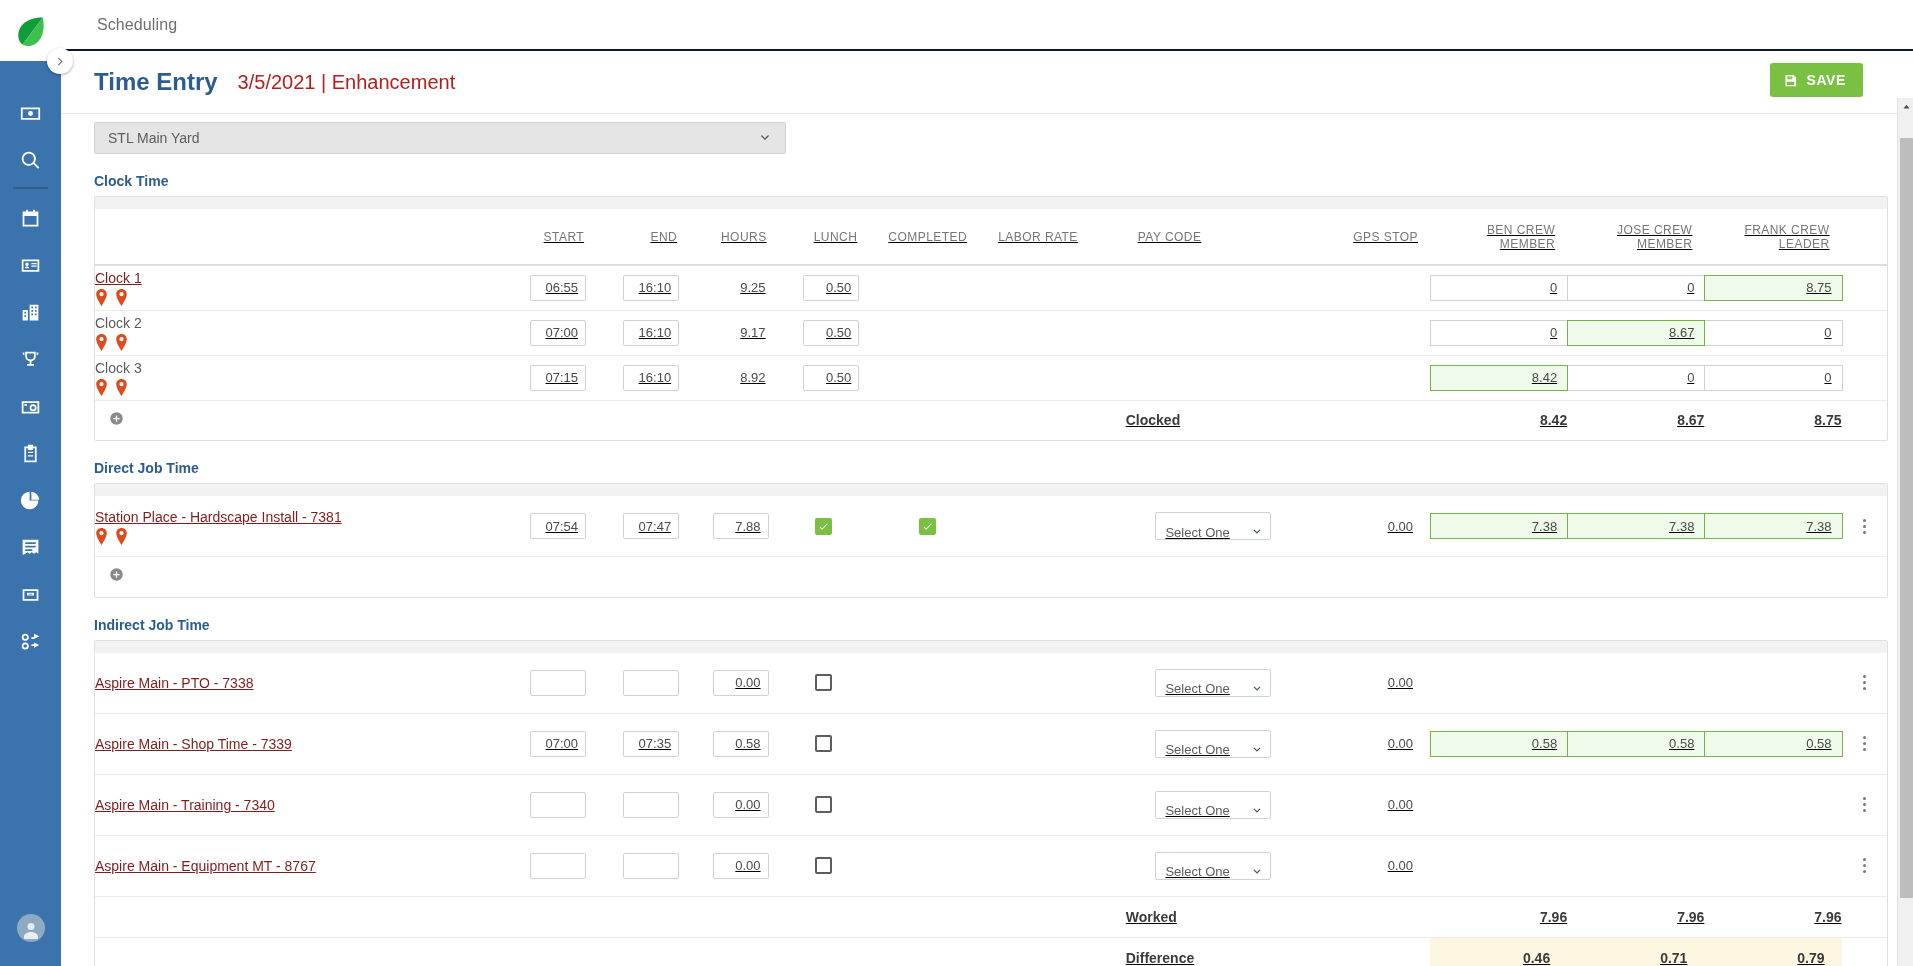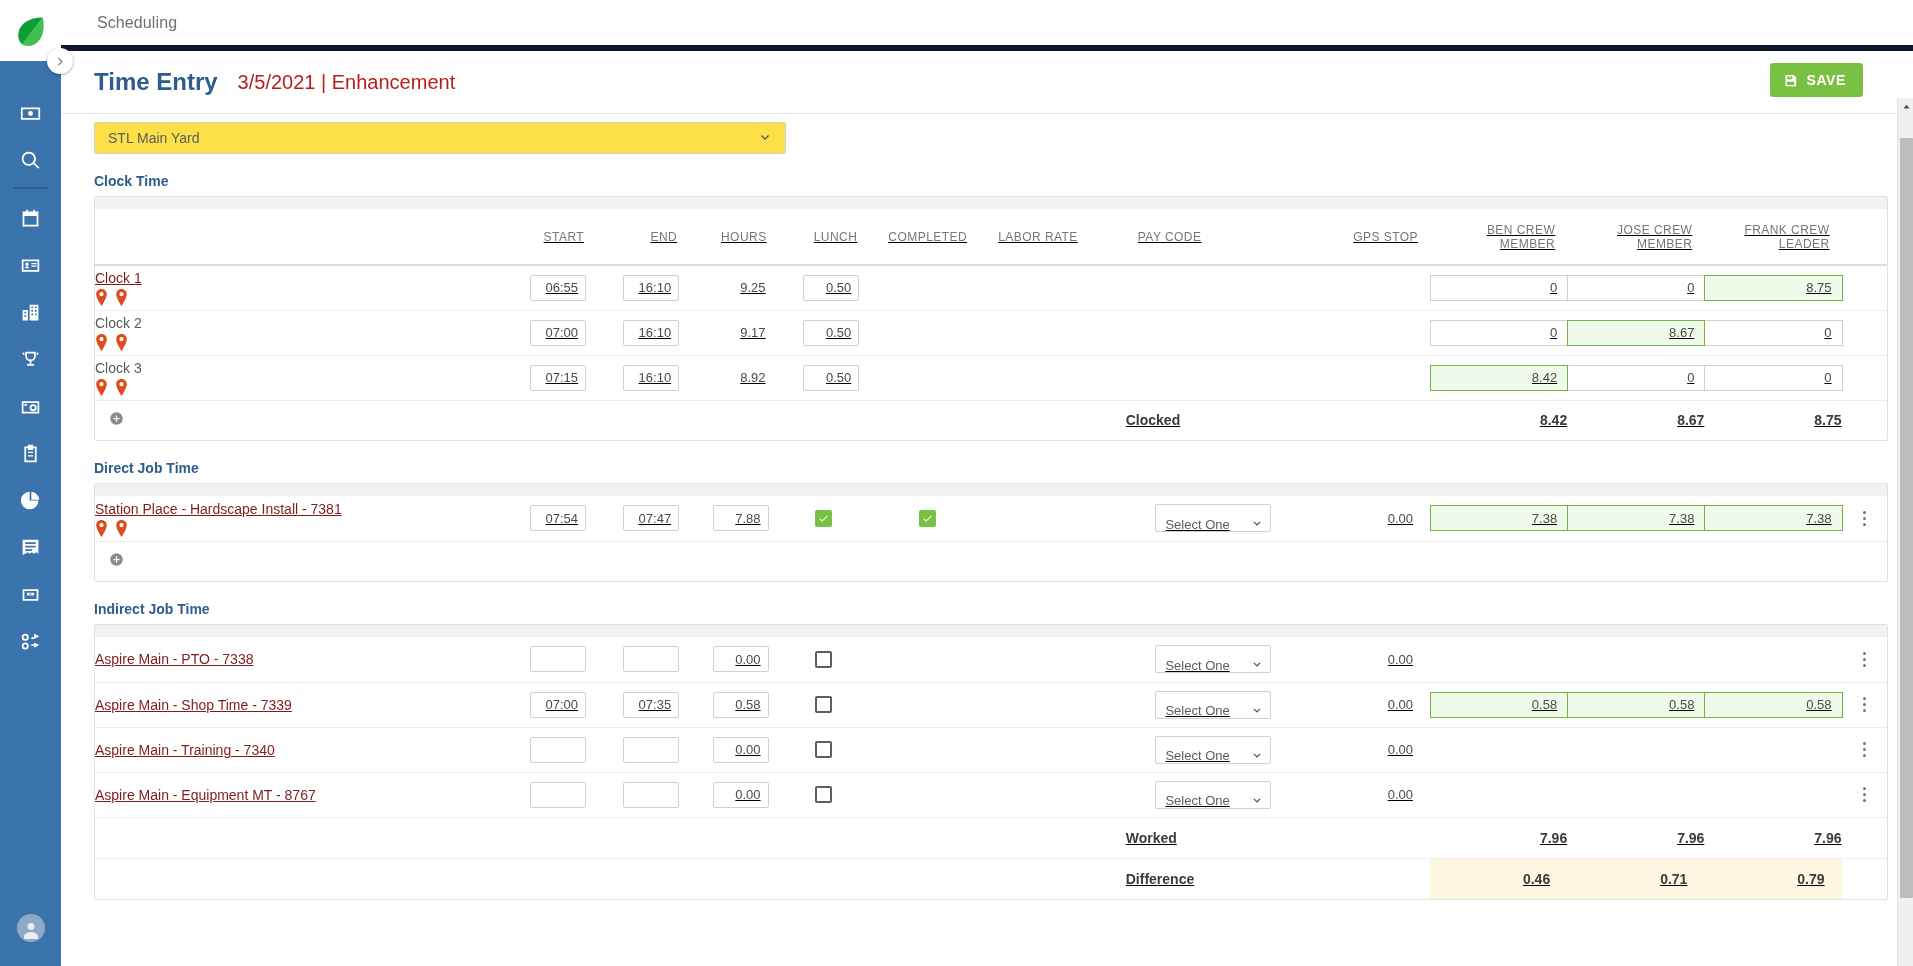--- a/index.html
+++ b/index.html
@@ -60,21 +60,21 @@
     display: flex; align-items: center; justify-content: center;
     z-index: 60; cursor: pointer;
   }
   #collapse-toggle svg { width: 13px; height: 13px; fill: #6d6d6d; }
 
   
   #topbar {
     position: absolute; left: 61px; top: 0;
     width: 1852px; height: 51px;
     background: #ffffff;
-    border-bottom: 6px solid #0f172a;
+    border-bottom: 2px solid #0f172a;
     display: flex; align-items: center;
   }
   #module-name {
     margin-left: 36px;
     font-size: 16px; color: #6f6f6f; letter-spacing: .1px;
   }
 
   
   #titlebar {
     position: absolute; left: 61px; top: 51px;
@@ -108,21 +108,21 @@
     background: #ffffff;
     overflow: hidden;
   }
   #content-inner { padding: 0 0 0 0; }
 
   
   .yard-select-row { padding: 8px 0 0 33px; }
   .yard-select {
     width: 692px; height: 32px;
     border: 1px solid #ccd2d9; border-radius: 2px;
-    background: #fde047;
+    background: #e5e5e5;
     display: flex; align-items: center; justify-content: space-between;
     padding: 0 12px 0 13px;
     font-size: 14px; color: #5c5c5c; cursor: pointer;
   }
   .yard-select svg { width: 16px; height: 16px; fill: #47566b; }
 
   .section-label {
     margin: 19px 0 7px 33px;
     font-size: 14px; font-weight: bold; color: #2c5c90;
   }
@@ -204,21 +204,21 @@
   }
   .cb.checked svg { width: 11px; height: 11px; fill: #ffffff; }
 
   .selbox {
     width: 116px; height: 28px;
     border: 1px solid #ccd2d9; border-radius: 2px;
     background: #ffffff;
     display: flex; align-items: center; justify-content: space-between;
     padding: 12px 6px 0 9px;
     font-size: 13px; color: #5c5c5c; cursor: pointer;
-    margin: 8px auto;
+    margin: 16px auto;
   }
   .selbox svg { width: 14px; height: 14px; fill: #47566b; }
 
   
   td.crew { padding: 0; }
   .crewbox {
     height: 26px;
     border: 1px solid #d0d0d0;
     background: #ffffff;
     font-size: 13px; color: #4a4a4a;

